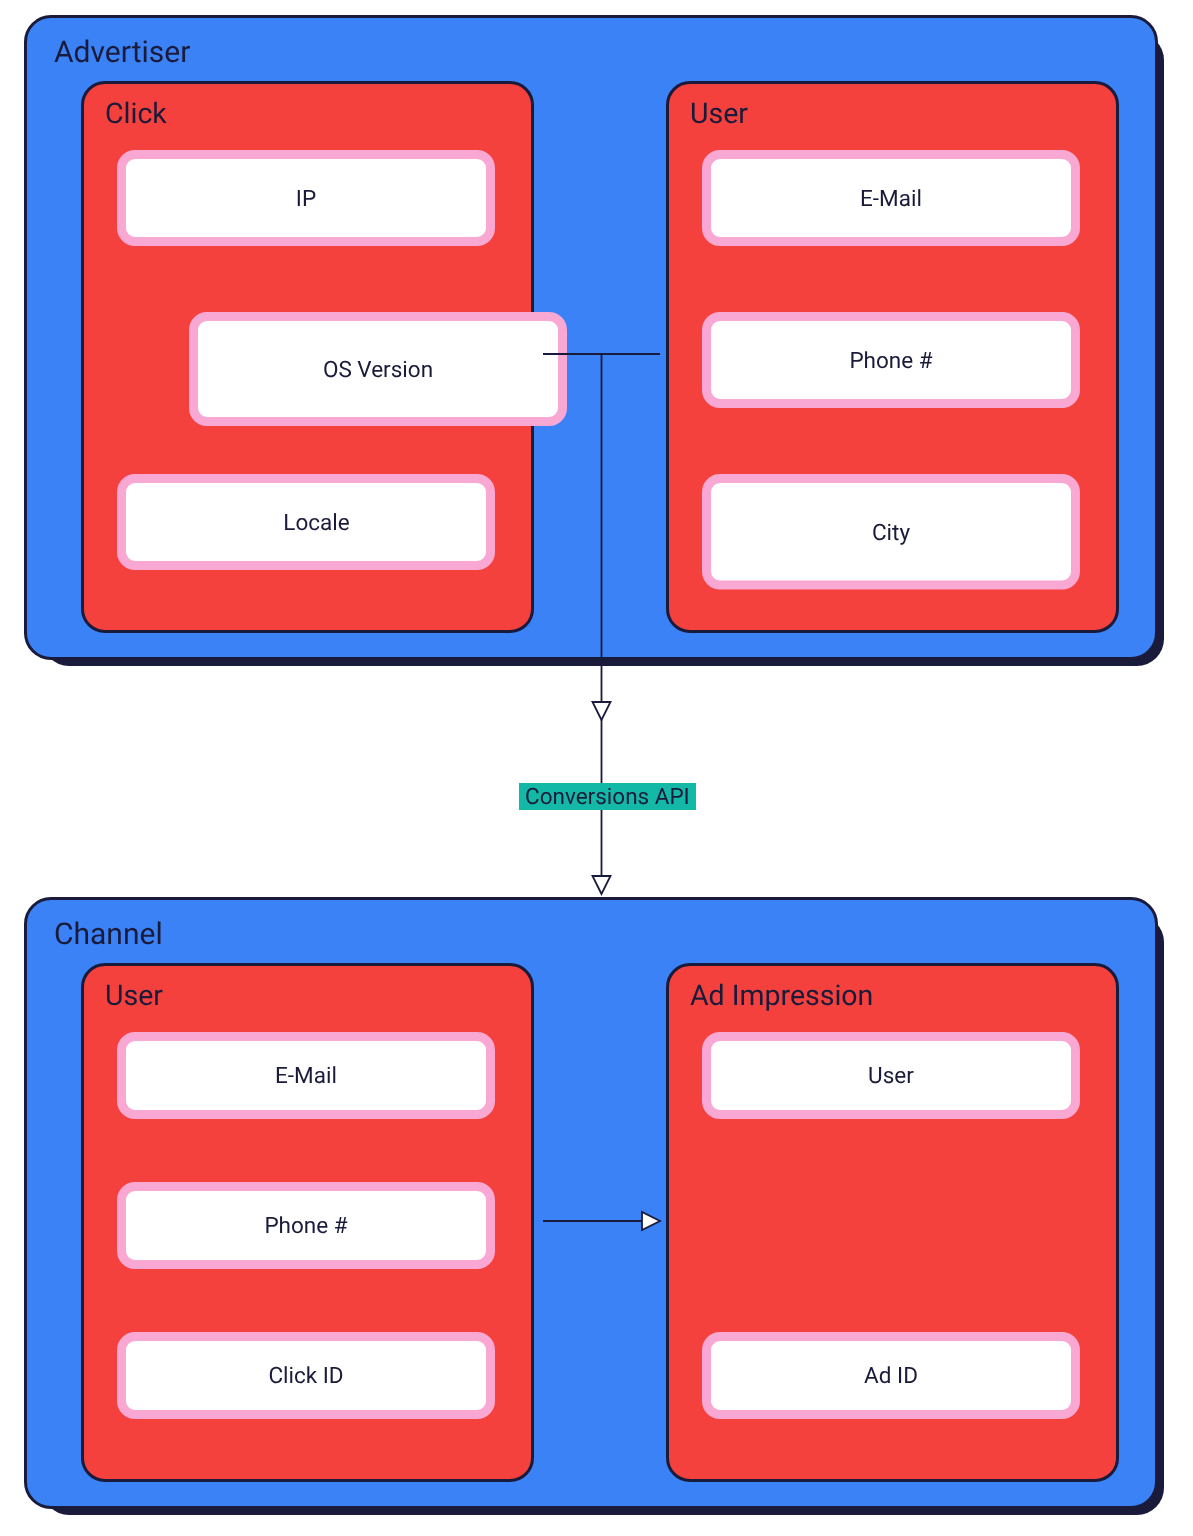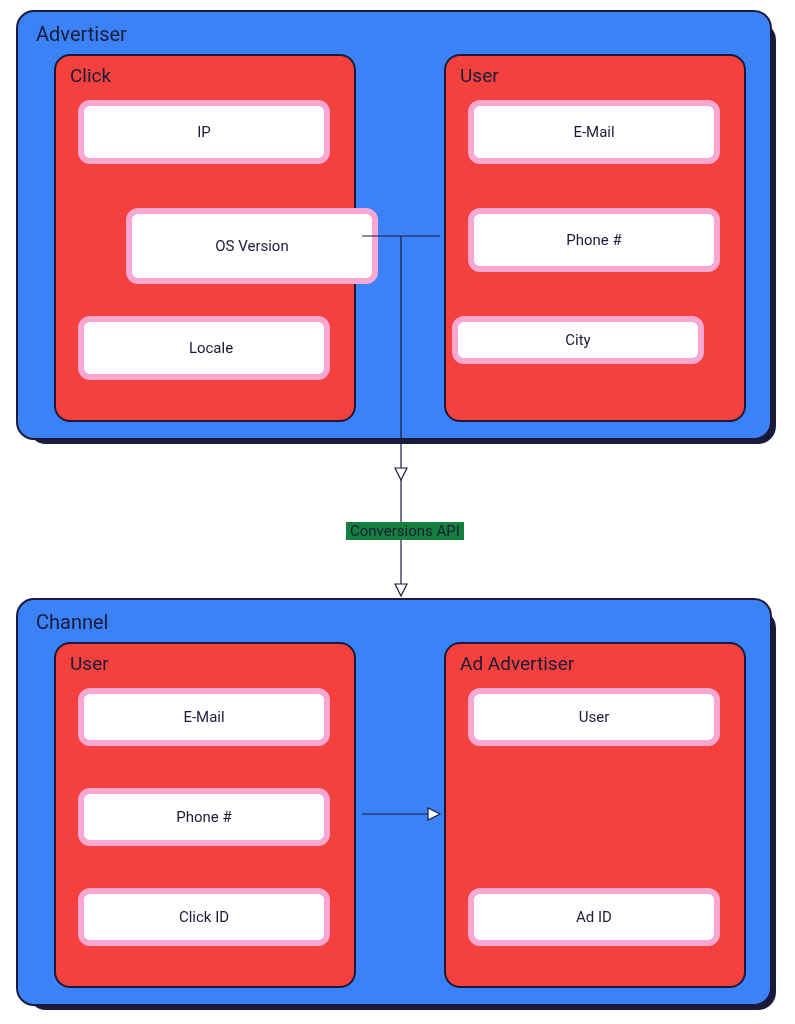--- a/index.html
+++ b/index.html
@@ -77,21 +77,21 @@
     left: 6px;
     top: 6px;
     border-radius: 12px;
     background: #1a1b3a;
     z-index: -1;
   }
   .link-label {
     position: absolute;
     font-size: 15px;
     color: #1a1b3a;
-    background: #15803d;
+    background: #14b8a6;
   }
   svg.connector {
     position: absolute;
     overflow: visible;
     pointer-events: none;
   }
   svg.connector path, svg.connector line {
     stroke: #1a1b3a;
     stroke-width: 1.2;
     fill: none;
@@ -122,21 +122,21 @@
   </div>
 
   <div class="red-box" style="left:426px; top:42px; width:302px; height:368px;">
     <span class="red-label">User</span>
     <div class="white-pill" style="left:22px; top:44px;  width:252px; height:64px;">
         <span>E-Mail</span>
       </div>
     <div class="white-pill" style="left:22px; top:152px; width:252px; height:64px;">
         <span>Phone #</span>
       </div>
-    <div class="white-pill" style="left:6px; top:260px; width:252px; height:48px;">
+    <div class="white-pill" style="left:22px; top:260px; width:252px; height:77px;">
         <span>City</span>
       </div>
   </div>
 </div>
 
 <svg class="connector" style="left:0; top:0; width:795px; height:1024px;">
 
   <line x1="362" y1="236" x2="440" y2="236"></line>
 
   <line x1="401" y1="236" x2="401" y2="468"></line>
@@ -157,21 +157,21 @@
       </div>
     <div class="white-pill" style="left:22px; top:144px; width:252px; height:58px;">
         <span>Phone #</span>
       </div>
     <div class="white-pill" style="left:22px; top:244px; width:252px; height:58px;">
         <span>Click ID</span>
       </div>
   </div>
 
   <div class="red-box" style="left:426px; top:42px; width:302px; height:346px;">
-    <span class="red-label">Ad Advertiser</span>
+    <span class="red-label">Ad Impression</span>
     <div class="white-pill" style="left:22px; top:44px;  width:252px; height:58px;">
         <span>User</span>
       </div>
     <div class="white-pill" style="left:22px; top:244px; width:252px; height:58px;text-align:center;">
         <span>Ad ID</span>
       </div>
   </div>
 </div>
 
 <svg class="connector" style="left:0; top:0; width:795px; height:1024px;">

